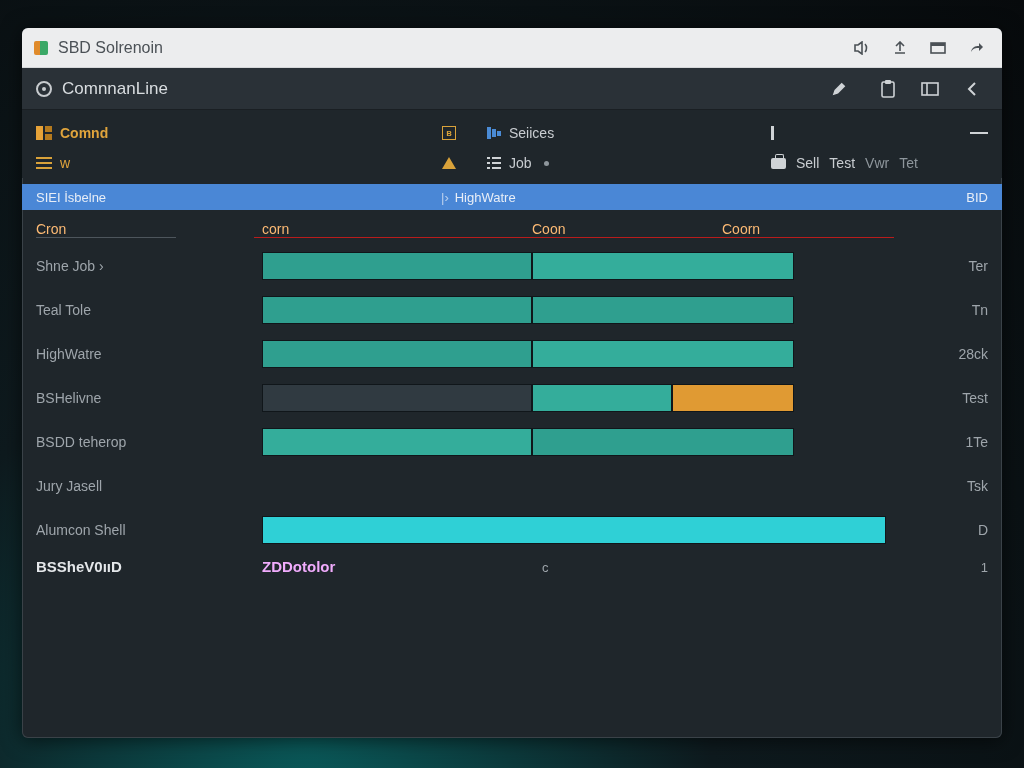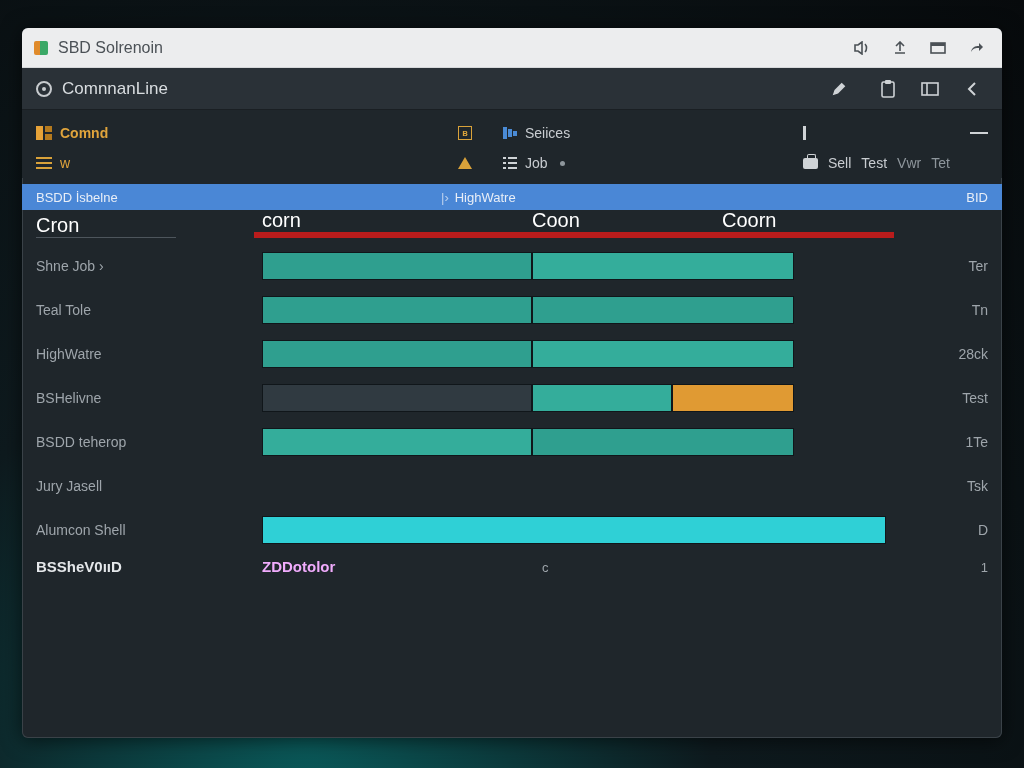--- a/index.html
+++ b/index.html
@@ -78,21 +78,21 @@
 
   
   .menu-region {
     background: #1f262b;
     padding: 8px 14px 0 14px;
   }
   .menu-row {
     display: flex;
     align-items: center;
     height: 30px;
-    gap: 26px;
+    gap: 10px;
     font-size: 14px;
   }
   .menu-row .col-a { width: 395px; display: flex; align-items: center; gap: 8px; }
   .menu-row .col-b { width: 320px; display: flex; align-items: center; gap: 8px; }
   .menu-row .col-c { flex: 1; display: flex; align-items: center; gap: 10px; justify-content: flex-start; }
 
   .ico { width: 16px; height: 16px; display: inline-flex; align-items: center; justify-content: center; }
   .ico-boxes {
     width: 16px; height: 14px;
     background:
@@ -162,24 +162,24 @@
   .blue-row .bl-b { flex: 1; display:flex; align-items:center; gap:6px;}
   .blue-row .bl-c { }
 
   
   .table-area { flex: 1; padding: 0 14px 0 14px; overflow: hidden; }
   .thead {
     display: flex;
     height: 34px;
     align-items: flex-end;
     padding-bottom: 6px;
-    font-size: 20px;
-    color: #ffffff;
-  }
-  .thead > div { border-bottom: 6px solid #b91c1c; }
+    font-size: 14px;
+    color: #fdba74;
+  }
+  .thead > div { border-bottom: 1px solid #b91c1c; }
   .th-name { width: 218px; padding-right: 8px; }
   .th-c1   { width: 270px; padding-left: 8px; }
   .th-c2   { width: 190px; padding-left: 8px; }
   .th-c3   { width: 180px; padding-left: 8px; }
   .th-val  { flex: 1; text-align: right; border-bottom: none !important; }
   .thead .th-name { border-bottom: 1px solid #4d555c; width: 140px; margin-right: 78px;}
 
   .tbody { display: flex; flex-direction: column; }
   .trow {
     display: flex;
@@ -329,21 +329,21 @@
         <span class="ico ico-brief"></span>
         <span>Sell</span>
         <span>Test</span>
         <span class="muted">Vwr</span>
         <span class="muted">Tet</span>
       </div>
     </div>
   </div>
 
   <div class="blue-row">
-    <div class="bl-a">BSDD İsbelne</div>
+    <div class="bl-a">SIEI İsbelne</div>
     <div class="bl-b">
       <span style="opacity:.7;">|›</span>
       <span>HighWatre</span>
     </div>
     <div class="bl-c">BID</div>
   </div>
 
   <div class="table-area">
     <div class="thead">
       <div class="th-name">Cron</div>

